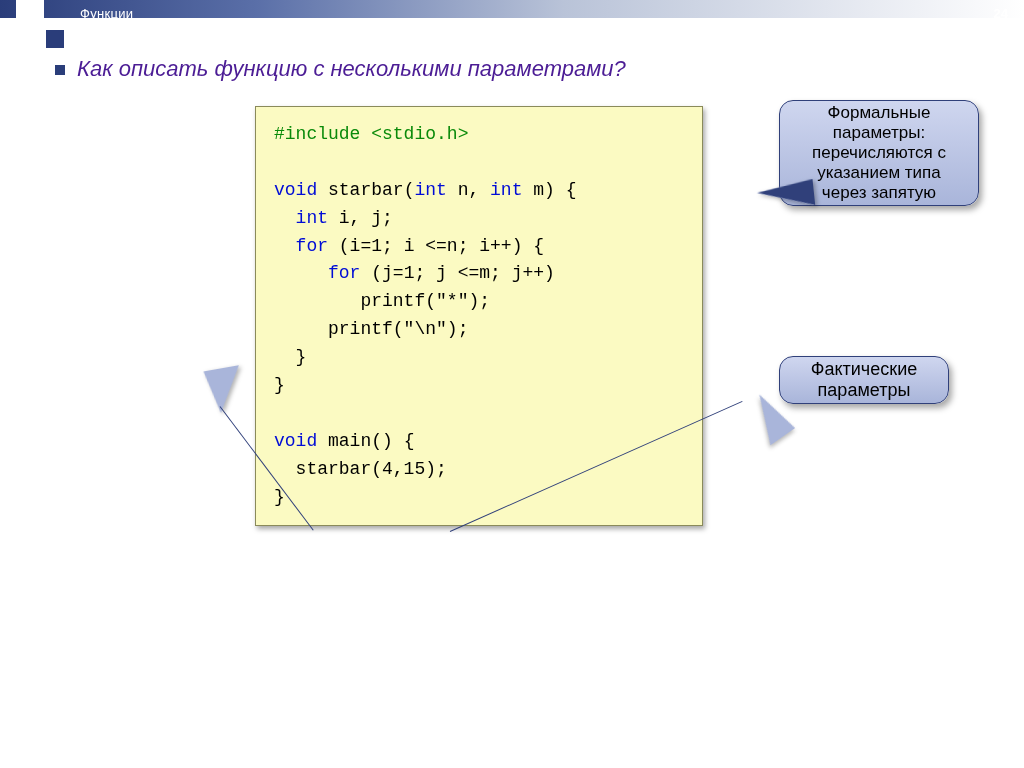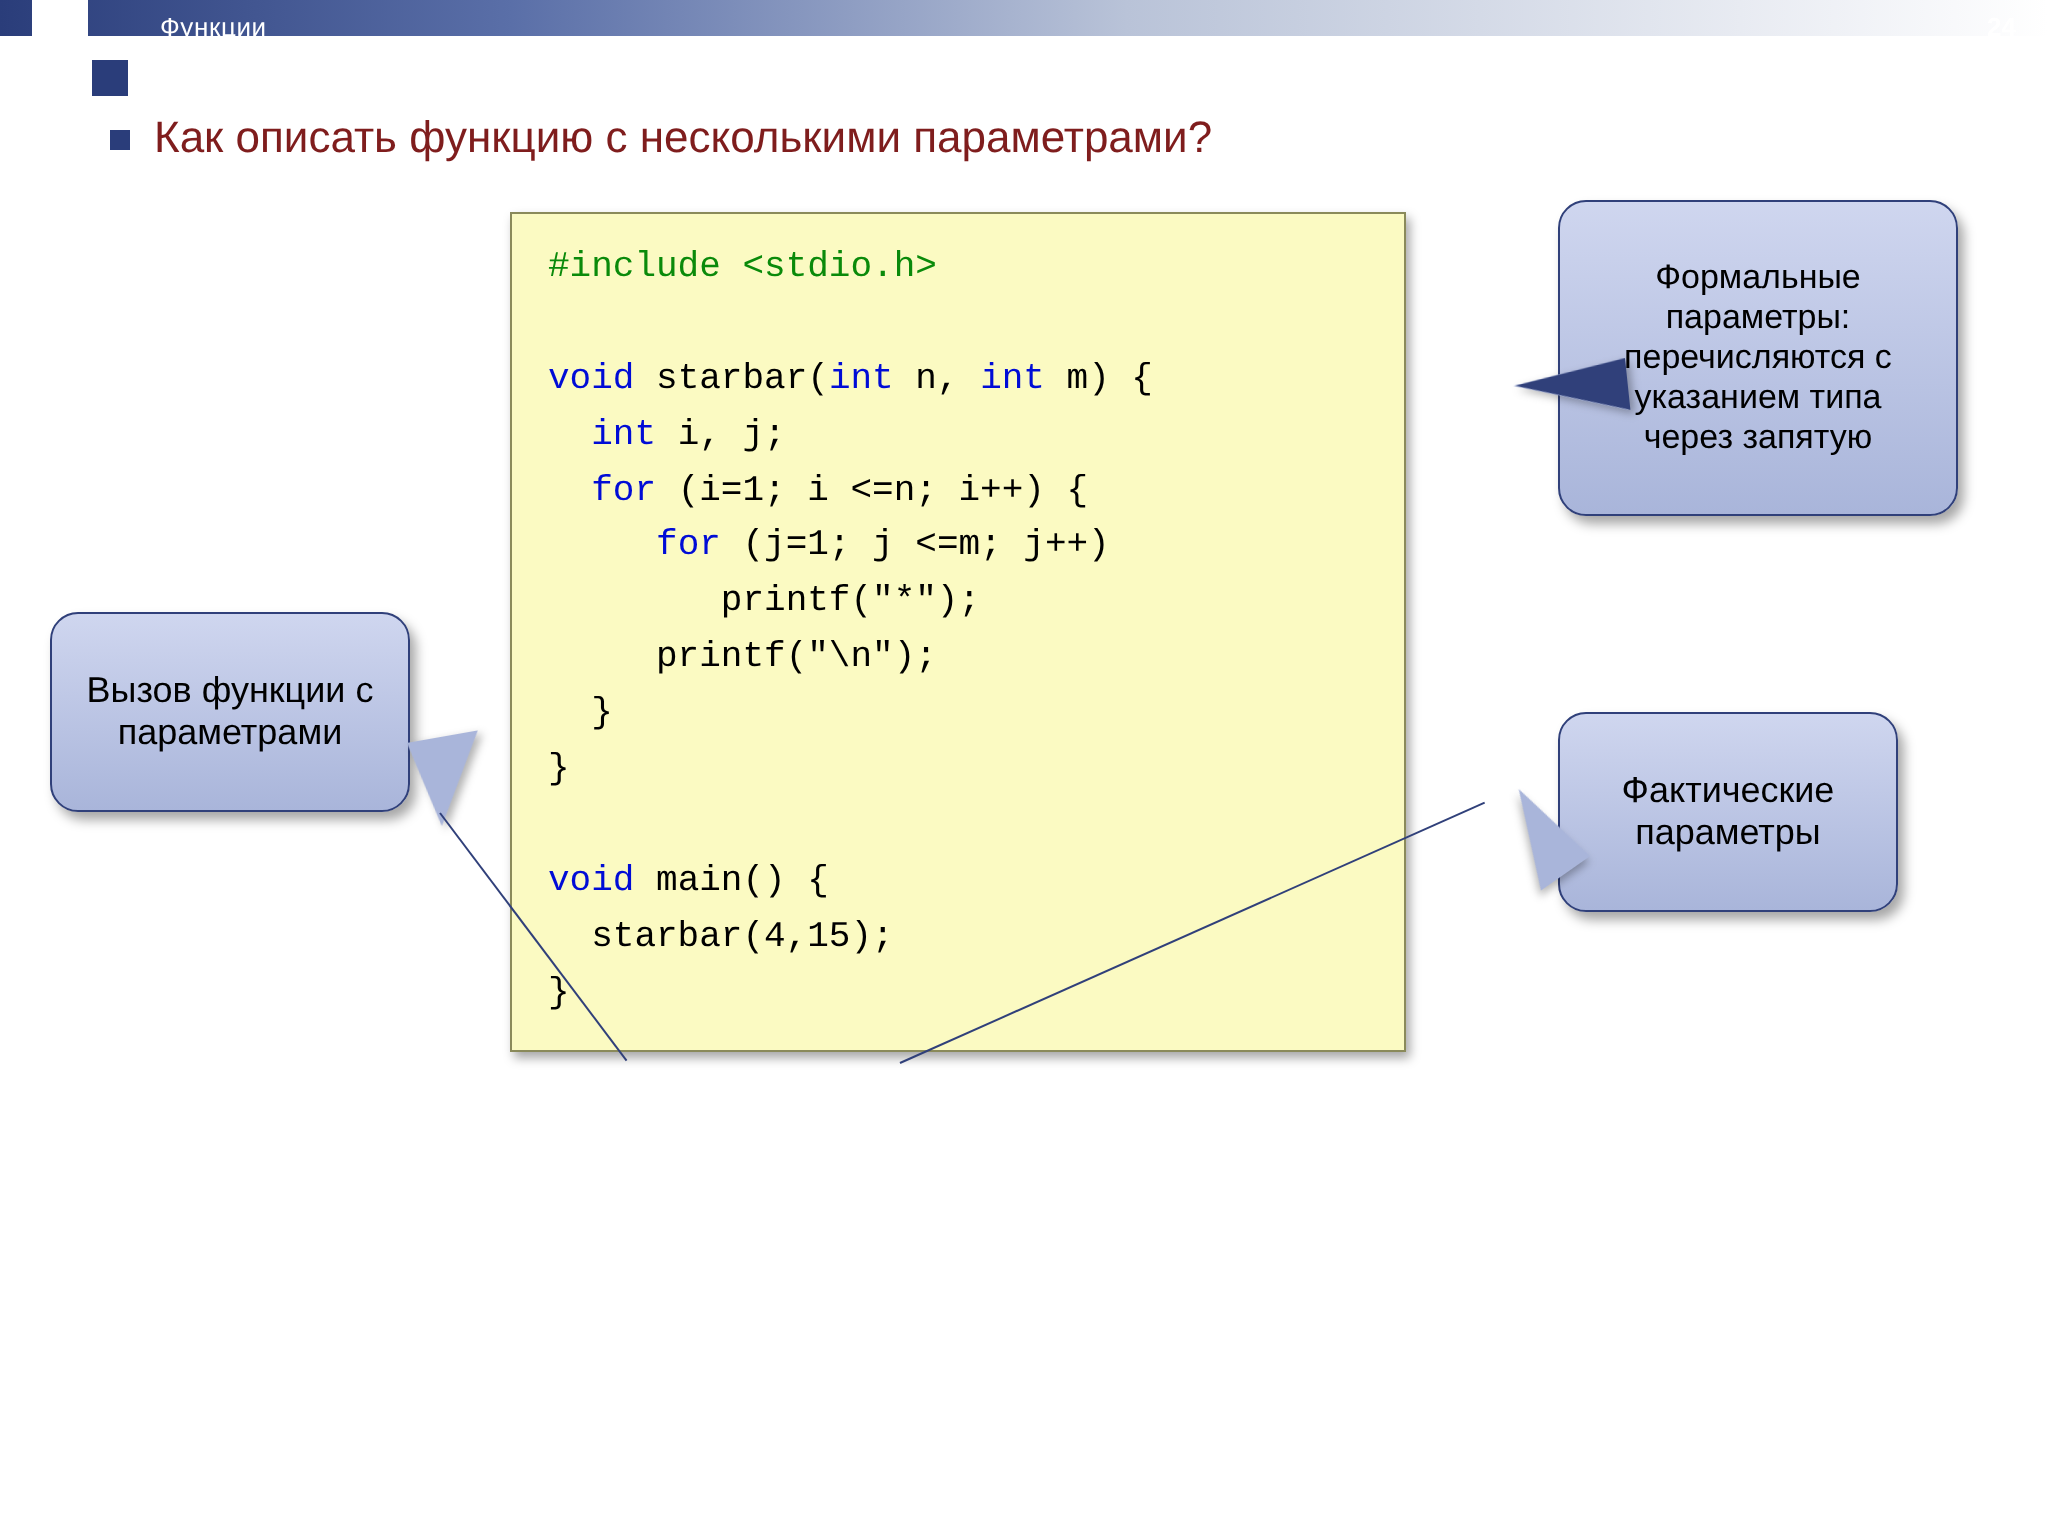--- a/index.html
+++ b/index.html
@@ -40,21 +40,21 @@
   }
   .content { padding: 30px 55px 10px 55px; position:relative; }
   .title {
     font-size:36px; font-weight:bold;
     margin:10px 0 20px 0;
   }
   .bullet-row { display:flex; align-items:flex-start; gap:12px; margin:8px 0 24px 0; }
   .bullet-sq {
     width:10px; height:10px; background:#2a3d7a; margin-top:9px; flex:0 0 auto;
   }
-  .bullet-text { font-size:22px; color:#7f1d1d; }
+  .bullet-text { font-size:22px; color:#4c1d95;font-style:italic; }
   .stage { position:relative; height:540px; }
 
   .codebox {
     position:absolute;
     left:200px; top:0;
     width:448px;
     background:#fbfac2;
     border:1px solid #8a8a5a;
     box-shadow: 2px 3px 5px rgba(0,0,0,.35);
     padding:14px 18px 14px 18px;
@@ -68,21 +68,21 @@
 
   .callout {
     position:absolute;
     background: linear-gradient(#cfd6ef, #a9b5da);
     border:1.5px solid #30407a;
     border-radius:14px;
     box-shadow: 3px 4px 6px rgba(0,0,0,.35);
     text-align:center;
     font-size:18px;
     color:#000;
-    padding:28px 14px;
+    padding:2px 14px;
   }
   .tail {
     position:absolute;
     width:0;height:0;
   }
   
   #co-formal { right:-10px; top:-6px; width:200px; font-size:17px; }
   #tail-formal {
     left:702px; top:76px;
     border-top: 8px solid transparent;
@@ -174,18 +174,17 @@
 <span>  starbar(4,15);</span>
 <span>}</span></div>
 
     <div id="co-formal" class="callout">Формальные параметры: перечисляются с указанием типа через запятую</div>
     <div id="tail-formal" class="tail"></div>
 
     <div id="co-actual" class="callout">Фактические параметры</div>
     <div id="tail-actual" class="tail"></div>
     <div id="line-actual"></div>
 
-    <div id="co-call" class="callout">Вызов функции с параметрами</div>
     <div id="tail-call" class="tail"></div>
     <div id="line-call"></div>
 
   </div>
 </div>
 
 </body></html>

